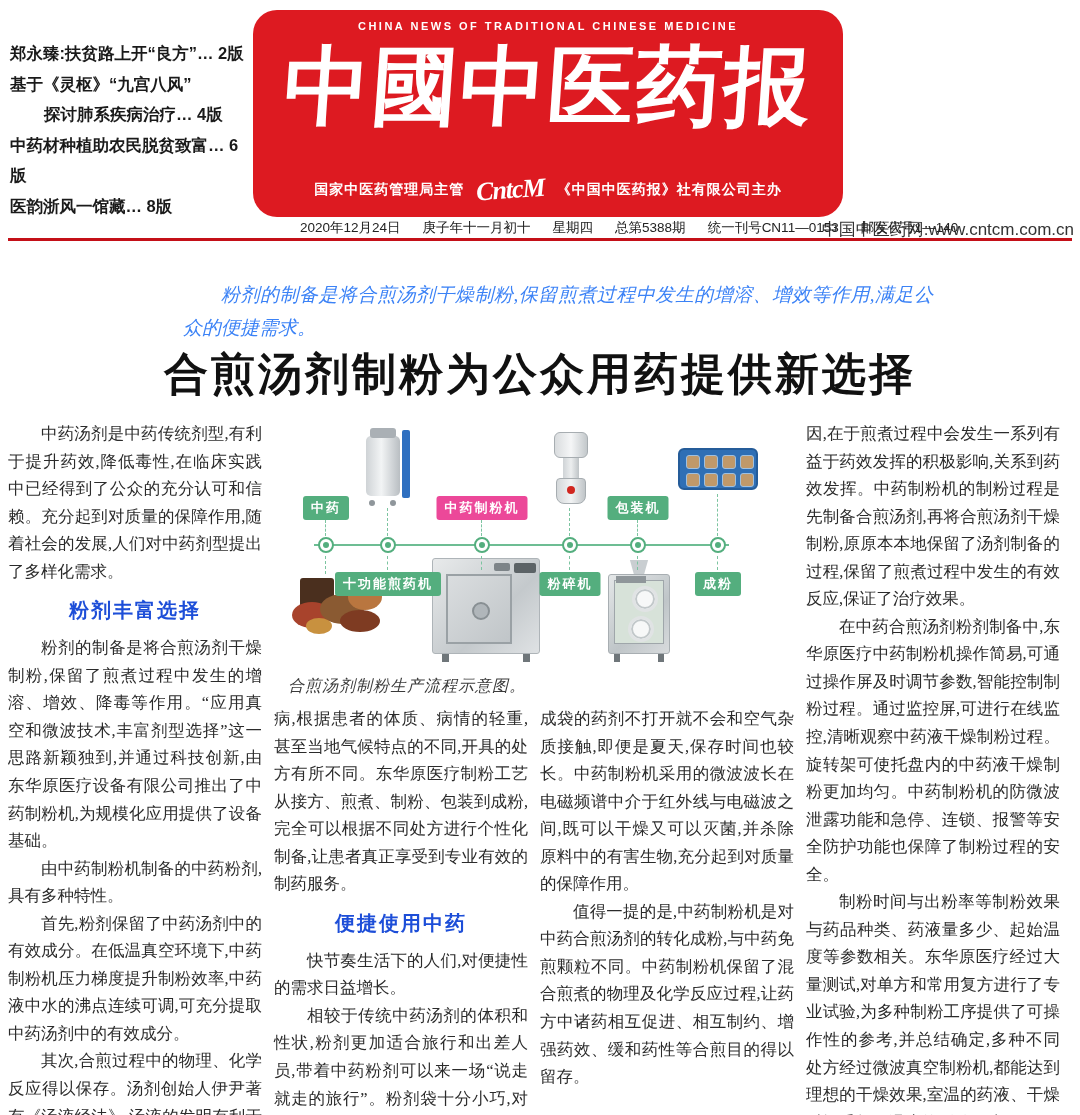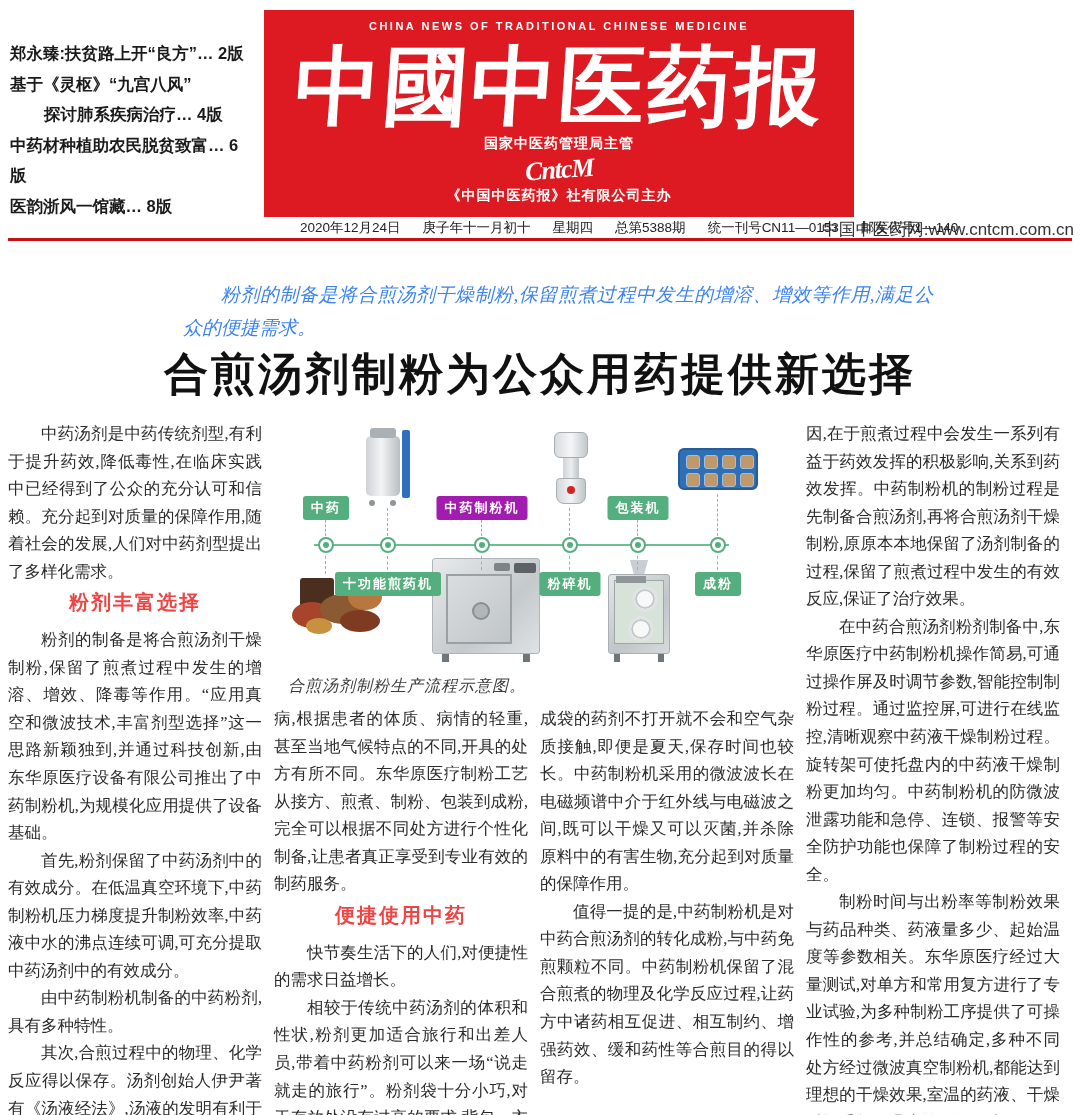--- a/index.html
+++ b/index.html
@@ -29,36 +29,36 @@
     position:absolute; left:108px; top:26px;
     font-family:"Liberation Serif", serif; font-style:italic;
     font-size:15px; color:#8a8a8a; letter-spacing:2px;
   }
   .kandian-bracket {
     position:absolute; left:176px; top:7px; width:82px; height:30px;
     border:2px solid #9a9a9a; border-left:none; background:transparent;
   }
 
   .masthead {
-    position:absolute; left:264px; top:10px; width:590px; height:207px;
-    background:#dd1a21; color:#fff; text-align:center;
+    position:absolute; left:253px; top:10px; width:590px; height:207px;
+    background:#dd1a21; color:#fff; text-align:center;border-radius:24px;
   }
   .masthead-english {
     margin-top:10px; font-family:"Liberation Sans", sans-serif;
     font-size:11px; font-weight:bold; letter-spacing:2.5px; color:#ffffff;
   }
   .masthead-title {
     margin-top:8px; font-size:86px; line-height:1.1; font-weight:900;
     font-family:"Liberation Serif", serif;
     transform:skewX(-4deg); letter-spacing:2px; white-space:nowrap;
   }
   .masthead-footline {
     position:absolute; left:0; bottom:12px; width:100%;
     font-size:14px; font-weight:bold; letter-spacing:1px;
-    display:flex; justify-content:center; align-items:center; gap:2px;flex-direction:column;
+    display:flex; justify-content:center; align-items:center; gap:12px;
   }
   .masthead-logo {
     font-family:"Liberation Serif", serif; font-style:italic; font-weight:900;
     font-size:26px; letter-spacing:-1px; transform:rotate(-4deg);
   }
 
   .website {
     position:absolute; right:6px; top:218px;
     font-family:"Liberation Sans", sans-serif; font-size:17px; color:#333;
   }
@@ -97,41 +97,41 @@
   .mid-cols { display:flex; gap:12px; margin-top:8px; }
   .mid-cols .col { width:254px; }
 
   .article p {
     font-size:16.5px; line-height:1.67; text-align:justify;
     text-indent:2em; color:#2b2b2b;
   }
   .article p.noindent { text-indent:0; }
   .article h3 {
     font-family:"Liberation Sans", sans-serif; font-size:20px;
-    text-align:center; margin:4px 0 10px 0; color:#ef4444; letter-spacing:2px;
+    text-align:center; margin:12px 0 10px 0; color:#1d4ed8; letter-spacing:2px;
   }
 
   
   .diagram { position:relative; width:520px; height:250px; }
   .dg-line { position:absolute; left:40px; top:124px; width:415px; height:2px; background:#6dbd93; }
   .dg-node {
     position:absolute; top:117px; width:16px; height:16px; border-radius:50%;
     background:#fff; border:2px solid #54ae7e;
   }
   .dg-node::after {
     content:""; position:absolute; left:3px; top:3px; width:6px; height:6px;
     border-radius:50%; background:#54ae7e;
   }
   .dg-label {
     position:absolute; transform:translateX(-50%);
     background:#54ae7e; color:#fff; font-family:"Liberation Sans", sans-serif;
     font-size:13px; font-weight:bold; padding:3px 8px; border-radius:3px;
     white-space:nowrap; letter-spacing:2px;
   }
-  .dg-label.accent { background:#a21caf; }
+  .dg-label.accent { background:#ec4899; }
   .dg-dash {
     position:absolute; width:0; border-left:1.5px dashed #7cc4a0;
   }
 
   
   .mk { position:absolute; }
   .mk-decoction { left:92px; top:6px; width:46px; height:80px; }
   .mk-decoction .body {
     position:absolute; left:0; top:10px; width:34px; height:60px; border-radius:5px;
     background:linear-gradient(90deg,#cfd3d6,#f2f4f5 45%,#b9bec2);
@@ -246,22 +246,22 @@
 
 <p class="lead-intro">粉剂的制备是将合煎汤剂干燥制粉,保留煎煮过程中发生的增溶、增效等作用,满足公众的便捷需求。</p>
 <h1 class="headline">合煎汤剂制粉为公众用药提供新选择</h1>
 
 <div class="article">
 
   <div class="col">
     <p>中药汤剂是中药传统剂型,有利于提升药效,降低毒性,在临床实践中已经得到了公众的充分认可和信赖。充分起到对质量的保障作用,随着社会的发展,人们对中药剂型提出了多样化需求。</p>
     <h3>粉剂丰富选择</h3>
     <p>粉剂的制备是将合煎汤剂干燥制粉,保留了煎煮过程中发生的增溶、增效、降毒等作用。“应用真空和微波技术,丰富剂型选择”这一思路新颖独到,并通过科技创新,由东华原医疗设备有限公司推出了中药制粉机,为规模化应用提供了设备基础。</p>
+    <p>由中药制粉机制备的中药粉剂,具有多种特性。</p>
     <p>首先,粉剂保留了中药汤剂中的有效成分。在低温真空环境下,中药制粉机压力梯度提升制粉效率,中药液中水的沸点连续可调,可充分提取中药汤剂中的有效成分。</p>
-    <p>由中药制粉机制备的中药粉剂,具有多种特性。</p>
     <p>其次,合煎过程中的物理、化学反应得以保存。汤剂创始人伊尹著有《汤液经法》,汤液的发明有利于提升药效,降低毒性,而这些作用正是发生在合煎过程之中。</p>
 
   </div>
 
   <div class="mid">
 
     <div class="diagram">
 
       <div class="mk mk-decoction">
         <div class="stripe"></div>

